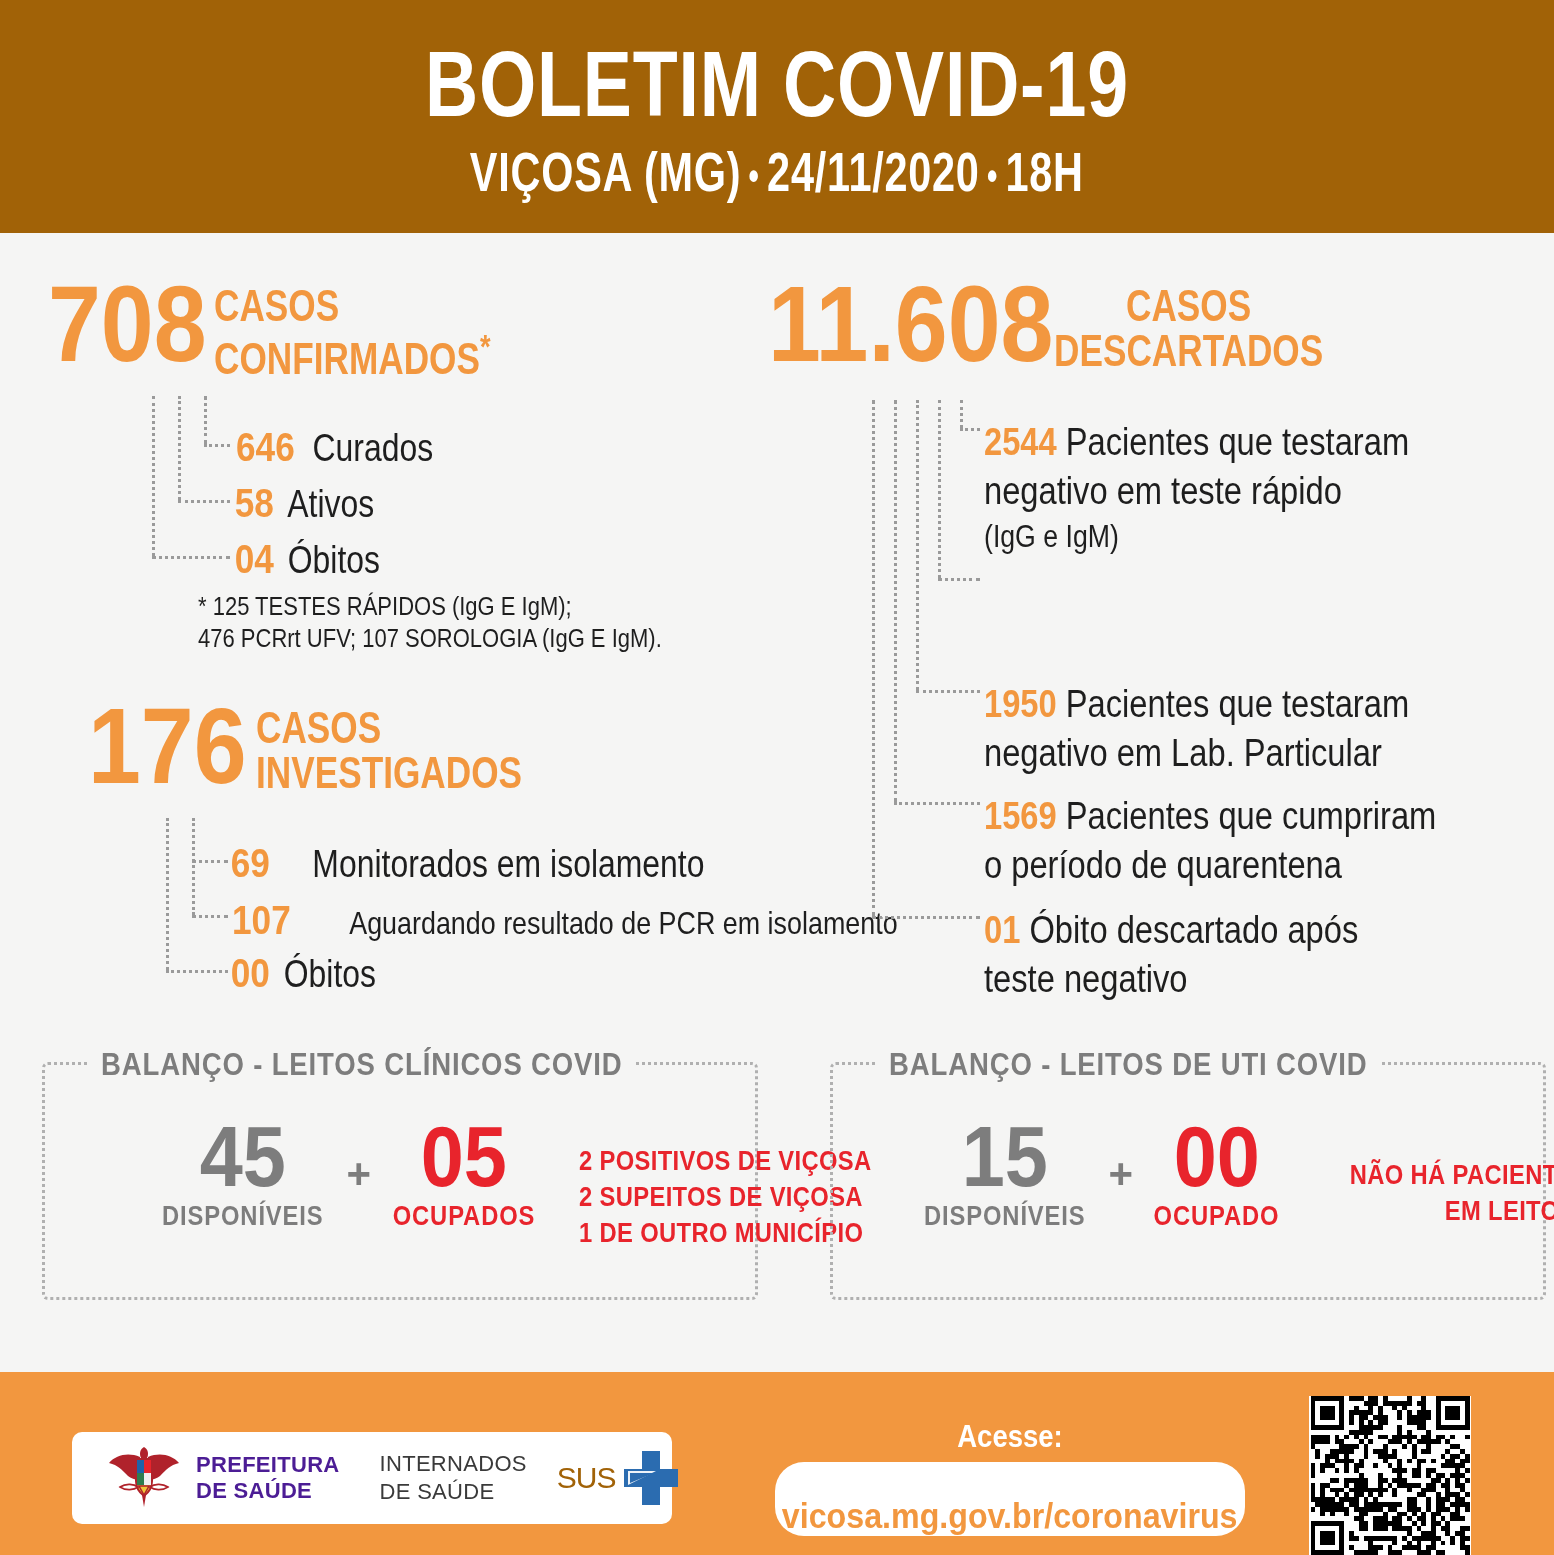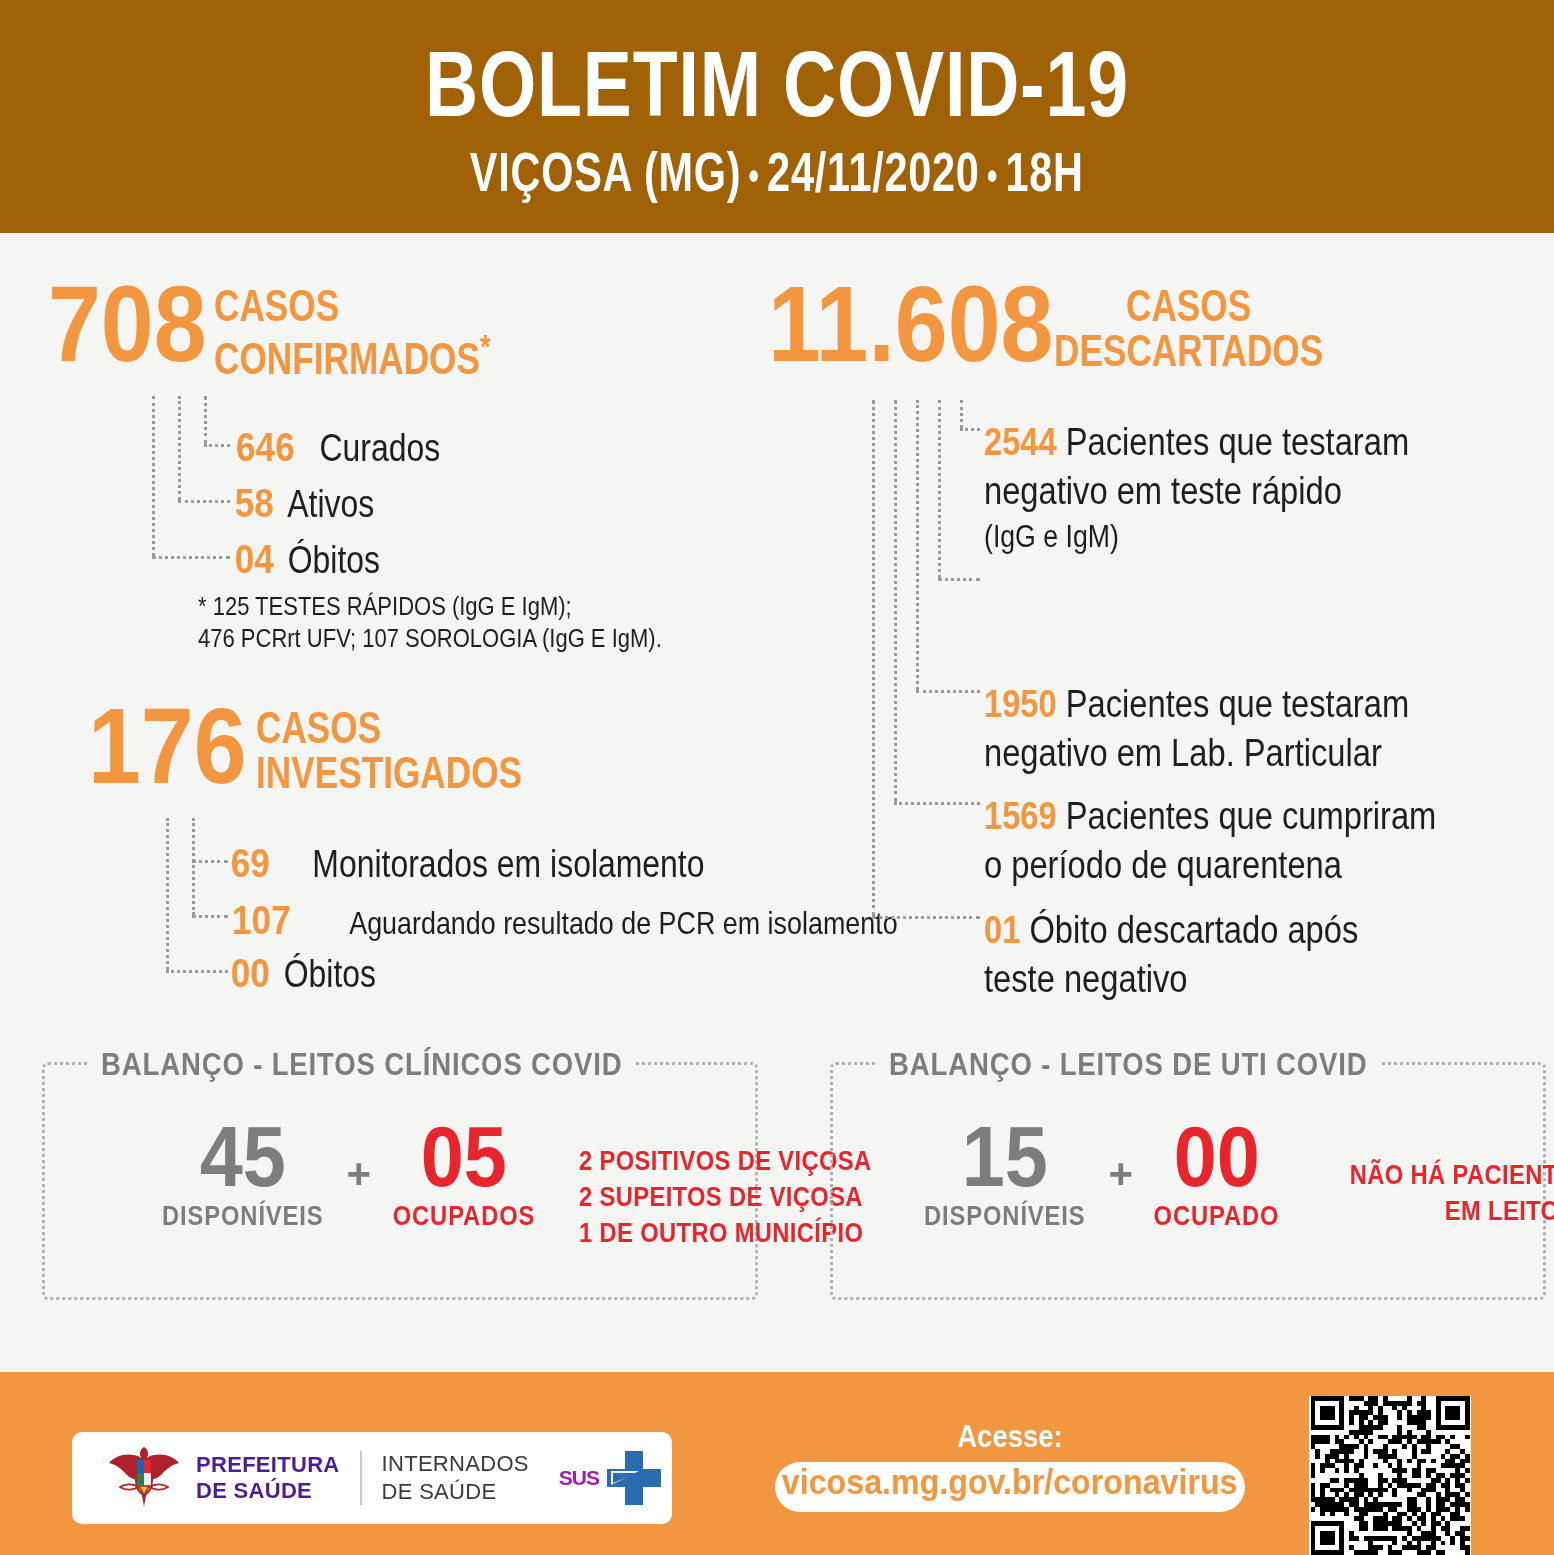--- a/index.html
+++ b/index.html
@@ -187,34 +187,34 @@
     font-weight:bold;font-size:22px;line-height:26px;letter-spacing:.3px;
   }
   .divider{width:2px;height:54px;background:#c9c9c9;margin:0 20px;}
   .sec-txt{
     color:#3a3a3a;
     font-family:"Liberation Sans",sans-serif;
     font-weight:normal;font-size:22px;line-height:28px;letter-spacing:.3px;
   }
   .sus{display:flex;align-items:center;margin-left:30px;}
   .sus-word{
-    color:#a21caf;font-family:"Liberation Sans",sans-serif;
-    font-weight:bold;font-size:21px;letter-spacing:-1px;
+    color:#a16207;font-family:"Liberation Sans",sans-serif;
+    font-weight:normal;font-size:30px;letter-spacing:-1px;
   }
   .acesse{
     position:absolute;left:760px;top:1418px;width:500px;text-align:center;
     color:#ffffff;
     font-family:"Liberation Sans Narrow","Liberation Sans",sans-serif;
     font-weight:bold;font-size:32px;
     transform:scaleX(0.86);transform-origin:center top;
   }
   .urlpill{
-    position:absolute;left:775px;top:1462px;width:470px;height:50px;
+    position:absolute;left:775px;top:1462px;width:470px;height:74px;
     background:#ffffff;border-radius:29px;
-    display:flex;align-items:flex-start;justify-content:center;
+    display:flex;align-items:flex-end;justify-content:center;
   }
   .urlpill span{
     color:#f2973f;
     font-family:"Liberation Sans Narrow","Liberation Sans",sans-serif;
     font-weight:bold;font-size:35px;letter-spacing:0px;
     transform:scaleX(0.92);transform-origin:center center;
     white-space:nowrap;
   }
   .qrwrap{
     position:absolute;left:1309px;top:1396px;width:162px;height:159px;
@@ -242,21 +242,21 @@
 
   <div class="conn">
     <div class="vline" style="left:152px;top:396px;height:160px;"></div>
     <div class="hline" style="left:152px;top:556px;width:78px;"></div>
     <div class="vline" style="left:178px;top:396px;height:104px;"></div>
     <div class="hline" style="left:178px;top:500px;width:52px;"></div>
     <div class="vline" style="left:204px;top:396px;height:48px;"></div>
     <div class="hline" style="left:204px;top:444px;width:26px;"></div>
   </div>
 
-  <div class="subitem" style="left:232px;top:425px;gap:7px;">
+  <div class="subitem" style="left:232px;top:425px;">
     <span class="n">646</span>
     <span class="t">Curados</span>
   </div>
   <div class="subitem" style="left:232px;top:481px;">
     <span class="n">58</span>
     <span class="t">Ativos</span>
   </div>
   <div class="subitem" style="left:232px;top:537px;">
     <span class="n">04</span>
     <span class="t">Óbitos</span>

